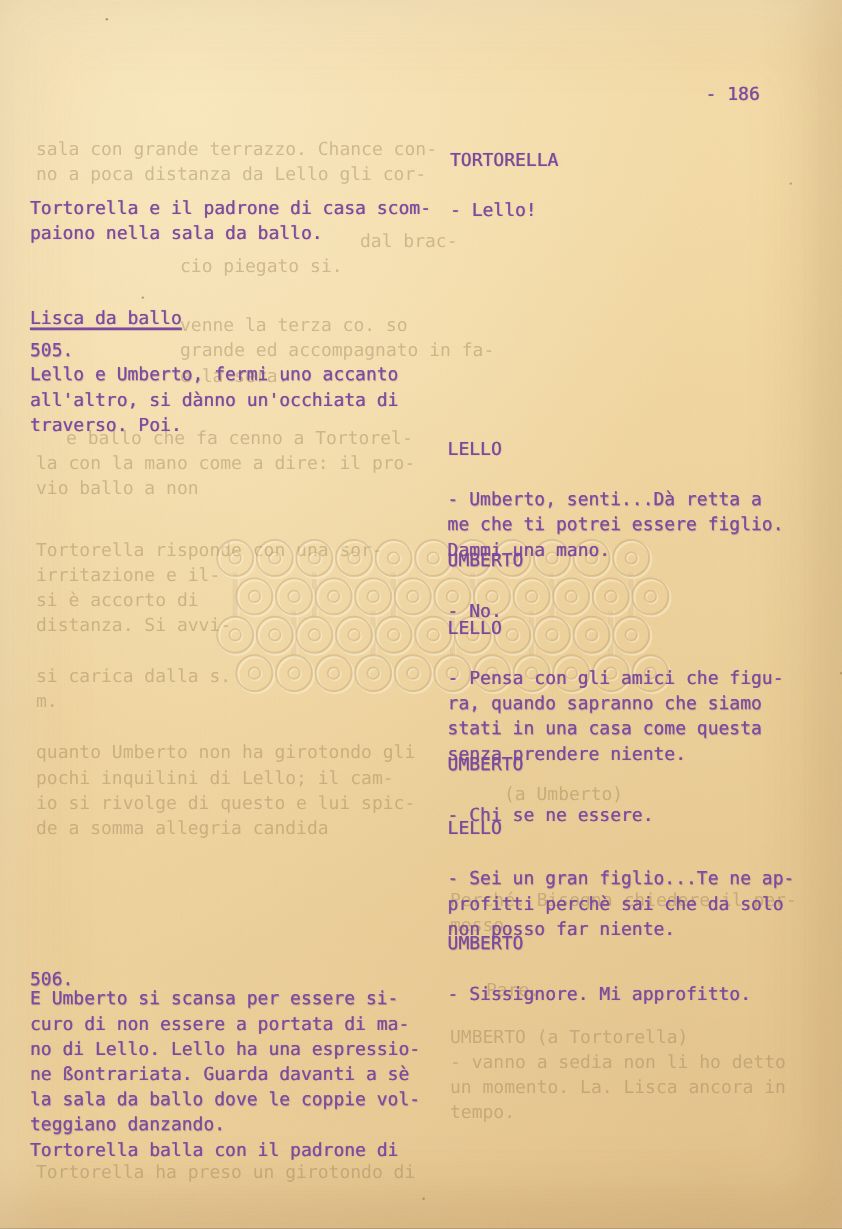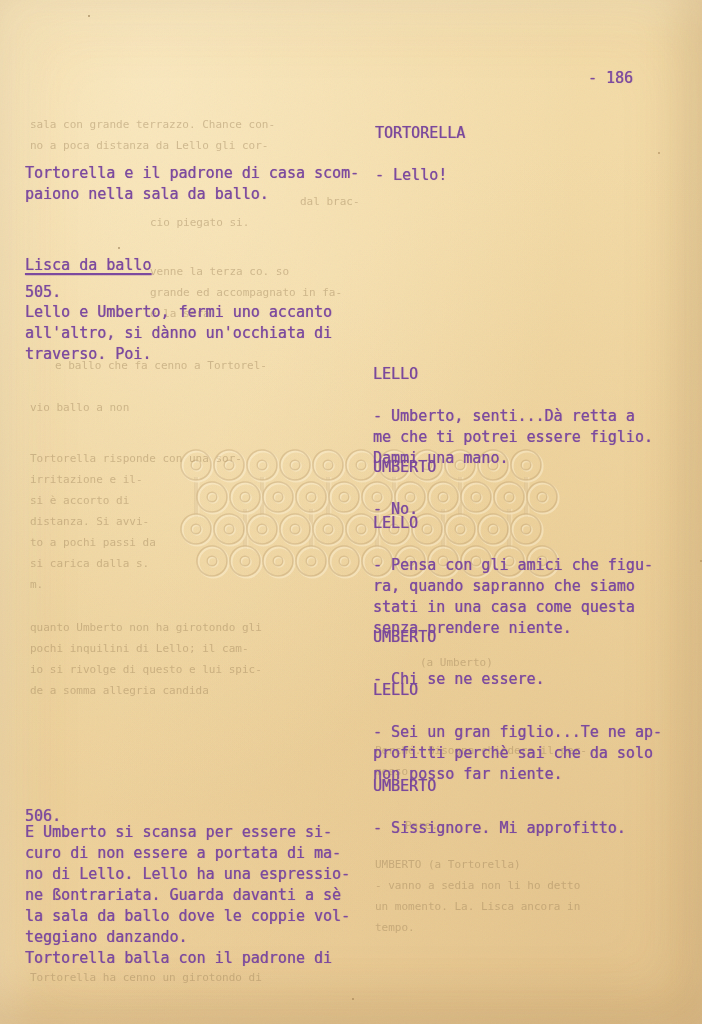--- a/index.html
+++ b/index.html
@@ -29,21 +29,21 @@
     white-space:pre-line;
     letter-spacing:0;
   }
   .char-name{color:#7a489c;}
   .underlined{text-decoration:underline;text-underline-offset:3px;text-decoration-thickness:1.5px;}
   
   .bleed-layer{position:absolute;left:0;top:0;width:100%;height:100%;z-index:1;}
   .ghost{
     position:absolute;
     color:rgba(152,126,86,.42);
-    font-size:11px;line-height:21px;
+    font-size:15px;line-height:21px;
     filter:blur(0.5px);
     white-space:pre;
   }
   
   .wm{position:absolute;left:178px;top:448px;z-index:2;opacity:.5;pointer-events:none;}
   
   .speck{position:absolute;border-radius:50%;z-index:4;}
 </style>
 </head>
 <body>
@@ -52,41 +52,41 @@
 
   <div class="bleed-layer">
     <div class="ghost" style="left:30px;top:114px">sala con grande terrazzo. Chance con-</div>
     <div class="ghost" style="left:30px;top:135px">no a poca distanza da Lello gli cor-</div>
     <div class="ghost" style="left:300px;top:191px">dal brac-</div>
     <div class="ghost" style="left:150px;top:212px">cio piegato si.</div>
     <div class="ghost" style="left:150px;top:282px">grande ed accompagnato in fa-</div>
     <div class="ghost" style="left:150px;top:261px">venne la terza co. so</div>
     <div class="ghost" style="left:150px;top:303px">e la sera.</div>
     <div class="ghost" style="left:55px;top:355px">e ballo che fa cenno a Tortorel-</div>
+    <div class="ghost" style="left:30px;top:376px">la con la mano come a dire: il pro-</div>
     <div class="ghost" style="left:30px;top:397px">vio ballo a non</div>
     <div class="ghost" style="left:30px;top:448px">Tortorella risponde con una sor-</div>
     <div class="ghost" style="left:30px;top:469px">irritazione e il-</div>
     <div class="ghost" style="left:30px;top:490px">si è accorto di</div>
     <div class="ghost" style="left:30px;top:511px">distanza. Si avvi-</div>
-    <div class="ghost" style="left:30px;top:532px">to a pochi passi da</div>
     <div class="ghost" style="left:30px;top:553px">si carica dalla s.</div>
     <div class="ghost" style="left:30px;top:574px">m.</div>
     <div class="ghost" style="left:30px;top:617px">quanto Umberto non ha girotondo gli</div>
     <div class="ghost" style="left:30px;top:638px">pochi inquilini di Lello; il cam-</div>
     <div class="ghost" style="left:30px;top:659px">io si rivolge di questo e lui spic-</div>
     <div class="ghost" style="left:30px;top:680px">de a somma allegria candida</div>
     <div class="ghost" style="left:420px;top:652px">(a Umberto)</div>
     <div class="ghost" style="left:375px;top:740px">Perché. Bisogna chiedere il per-</div>
     <div class="ghost" style="left:375px;top:761px">messo.</div>
     <div class="ghost" style="left:405px;top:815px">Pare.</div>
     <div class="ghost" style="left:375px;top:875px">- vanno a sedia non li ho detto</div>
     <div class="ghost" style="left:375px;top:854px">UMBERTO (a Tortorella)</div>
     <div class="ghost" style="left:375px;top:896px">un momento. La. Lisca ancora in</div>
     <div class="ghost" style="left:375px;top:917px">tempo.</div>
-    <div class="ghost" style="left:30px;top:967px">Tortorella ha cenno un girotondo di</div>
+    <div class="ghost" style="left:30px;top:967px">Tortorella ha preso un girotondo di</div>
   </div>
 
   <svg class="wm" id="wm" width="385" height="134" viewBox="0 0 385 134">
       <line x1="19" y1="29" x2="19" y2="69" stroke="#fff6dd" stroke-width="5" opacity="0.5"></line>
       <line x1="18" y1="29" x2="18" y2="69" stroke="#a58353" stroke-width="4" opacity="0.3"></line>
       <line x1="85" y1="29" x2="85" y2="69" stroke="#fff6dd" stroke-width="5" opacity="0.5"></line>
       <line x1="84" y1="29" x2="84" y2="69" stroke="#a58353" stroke-width="4" opacity="0.3"></line>
       <line x1="151" y1="29" x2="151" y2="69" stroke="#fff6dd" stroke-width="5" opacity="0.5"></line>
       <line x1="150" y1="29" x2="150" y2="69" stroke="#a58353" stroke-width="4" opacity="0.3"></line>
       <line x1="217" y1="29" x2="217" y2="69" stroke="#fff6dd" stroke-width="5" opacity="0.5"></line>

